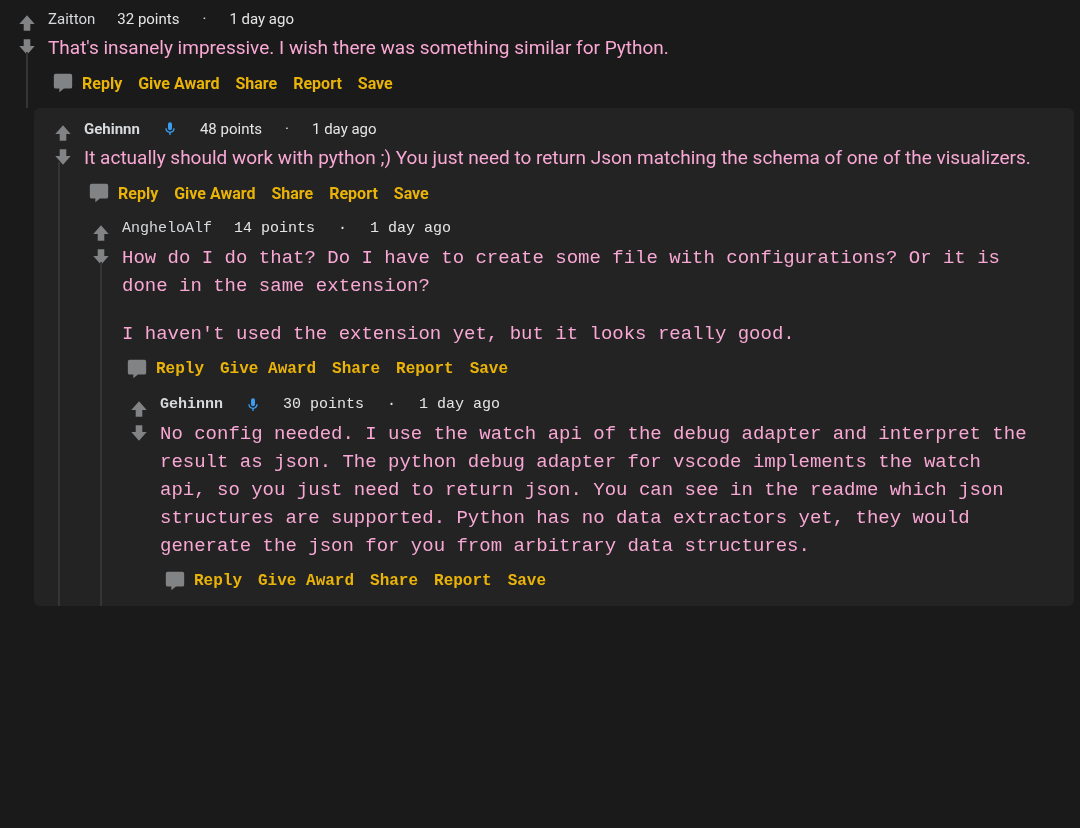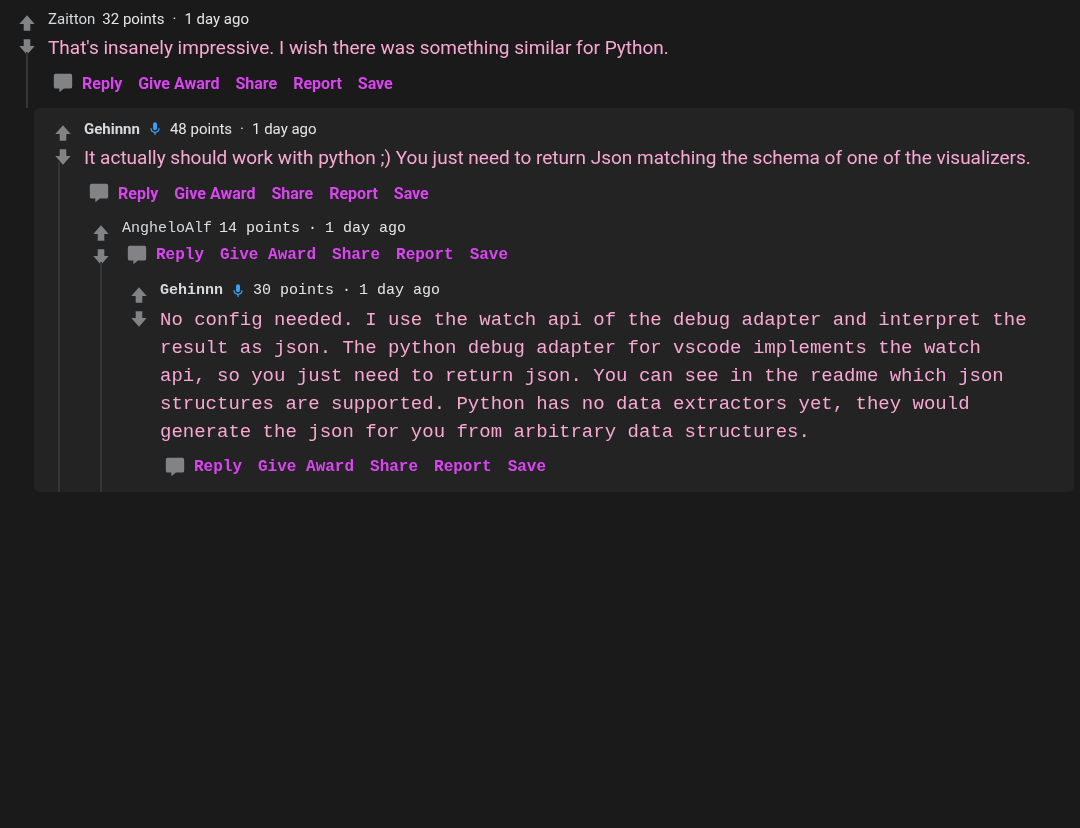--- a/index.html
+++ b/index.html
@@ -43,21 +43,21 @@
   }
   .arrow-up { fill: #818384; }
   .arrow-dn { fill: #818384; margin-top: 2px; }
   .cbody {
     flex: 1;
     padding: 0 14px 0 6px;
   }
   .header {
     display: flex;
     align-items: center;
-    gap: 7px;
+    gap: 22px;
     font-size: 15px;
     line-height: 22px;
     margin-bottom: 4px;
   }
   .author {
     color: #d7dadc;
     font-weight: 400;
   }
   .author.op {
     font-weight: 700;
@@ -77,21 +77,21 @@
     color: #f9a8d4;
     font-size: 19px;
     line-height: 28px;
     margin: 2px 0 10px 0;
   }
   .text p + p { margin-top: 20px; }
   .actions {
     display: flex;
     align-items: center;
     gap: 16px;
-    color: #d946ef;
+    color: #eab308;
     font-weight: 700;
     font-size: 16px;
     padding-left: 4px;
     padding-bottom: 14px;
   }
   .actions .reply {
     display: flex;
     align-items: center;
     gap: 8px;
   }
@@ -205,20 +205,24 @@
               <svg class="arrow-dn" viewBox="0 0 20 20">
                   <path d="M10 17l-7-8h4V3h6v6h4z"></path>
                 </svg>
             </div>
             <div class="cbody">
               <div class="header">
                 <span class="author">AngheloAlf</span>
                 <span class="points">14 points</span>
                 <span class="dot">·</span>
                 <span class="time">1 day ago</span>
+              </div>
+              <div class="text">
+                <p>How do I do that? Do I have to create some file with configurations? Or it is done in the same extension?</p>
+                <p>I haven't used the extension yet, but it looks really good.</p>
               </div>
               <div class="actions">
                 <span class="reply">
                   <svg viewBox="0 0 24 24">
                       <path d="M20 2H4a2 2 0 0 0-2 2v12a2 2 0 0 0 2 2h4v4l5-4h7a2 2 0 0 0 2-2V4a2 2 0 0 0-2-2z"></path>
                     </svg>
                   <span>Reply</span>
                 </span>
                 <span>Give Award</span>
                 <span>Share</span>

